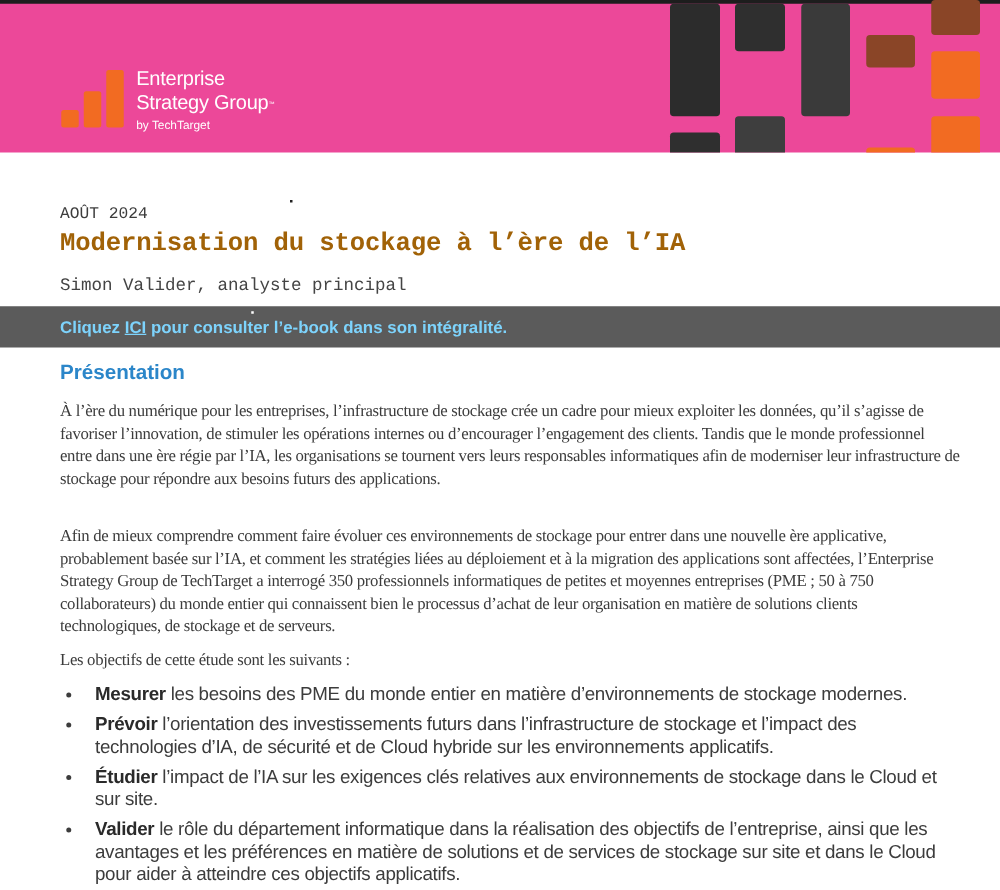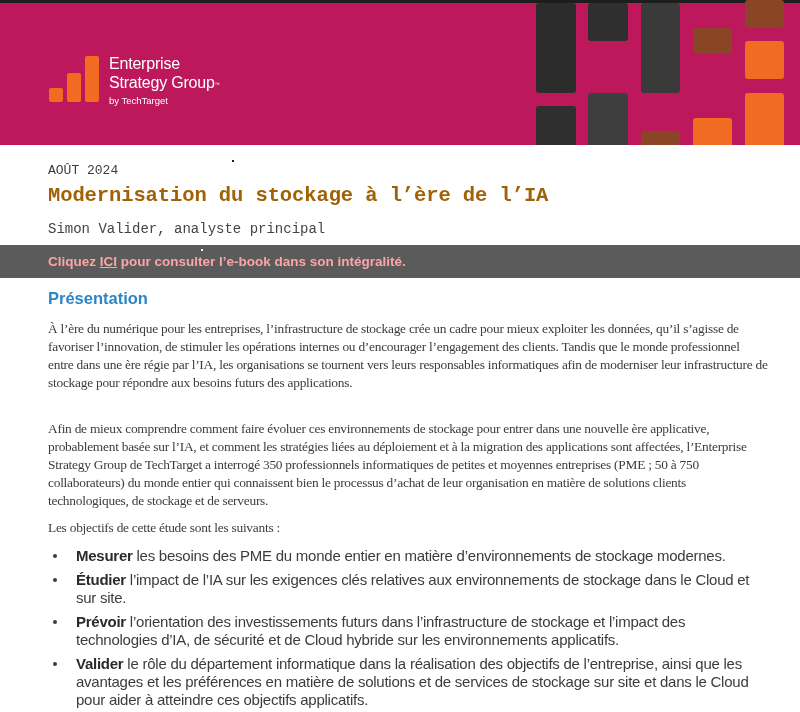--- a/index.html
+++ b/index.html
@@ -1,21 +1,21 @@
 <!DOCTYPE html>
 <html><head>
   <meta charset="utf-8">
   <style>
     * { margin: 0; padding: 0; box-sizing: border-box; }
     html, body { width: 800px; height: 712px; overflow: hidden; background: #ffffff; }
     body { font-family: "Liberation Sans", sans-serif; color: #3c3c3c; position: relative; }
 
     .banner {
-      position: absolute; left: 0; top: 0; width: 800px; height: 145px;
-      background: #be185d; overflow: hidden;
+      position: absolute; left: 0; top: 0; width: 800px; height: 122px;
+      background: #ec4899; overflow: hidden;
     }
     .banner .topline { position: absolute; left: 0; top: 0; width: 800px; height: 3px; background: #1d1d1d; }
     .deco { position: absolute; border-radius: 3px; }
 
     .logo { position: absolute; left: 49px; top: 56px; width: 200px; height: 50px; }
     .logo .bar { position: absolute; background: #f26b22; border-radius: 2px; }
     .logo-text { position: absolute; left: 109px; top: 54px; color: #ffffff; }
     .logo-line1, .logo-line2 { display: block; font-size: 16px; line-height: 19px; letter-spacing: -0.2px; }
     .logo-tm { font-size: 5px; vertical-align: top; position: relative; top: 2px; }
     .logo-by { display: block; font-size: 9.5px; line-height: 12px; margin-top: 3px; }
@@ -30,21 +30,21 @@
     .meta { position: absolute; left: 48px; font-family: Liberation Mono, monospace; }
     .date { top: 163px; font-size: 13px; color: #3c3c3c; }
     .dot1 { position: absolute; left: 232px; top: 160px; width: 2px; height: 2px; background: #222; }
     .title { top: 184px; font-size: 20.5px; font-weight: bold; color: #a16207; letter-spacing: -0.1px; }
     .author { top: 221px; font-size: 14px; color: #444; }
 
     .cta-bar {
       position: absolute; left: 0; top: 245px; width: 800px; height: 33px;
       background: #5b5b5b; display: flex; align-items: center; padding-left: 48px;
     }
-    .cta-bar span { color: #fca5a5; font-weight: bold; font-size: 13.5px; }
+    .cta-bar span { color: #7dd3fc; font-weight: bold; font-size: 13.5px; }
     .cta-bar .ici { text-decoration: underline; }
     .dot2 { position: absolute; left: 201px; top: 249px; width: 2px; height: 2px; background: #fff; }
 
     .section-title { position: absolute; left: 48px; top: 289px; font-size: 16.5px; font-weight: bold; color: #2b86c9; }
 
     .para {
       position: absolute; left: 48px; width: 720px;
       font-size: 13.4px; line-height: 18px; color: #3c3c3c; letter-spacing: -0.25px; font-family: Liberation Serif, serif;
     }
     .p1 { top: 320px; }
@@ -108,23 +108,23 @@
 <p class="para p2">Afin de mieux comprendre comment faire évoluer ces environnements de stockage pour entrer dans une nouvelle ère applicative, probablement basée sur l’IA, et comment les stratégies liées au déploiement et à la migration des applications sont affectées, l’Enterprise Strategy Group de TechTarget a interrogé 350 professionnels informatiques de petites et moyennes entreprises (PME ; 50 à 750 collaborateurs) du monde entier qui connaissent bien le processus d’achat de leur organisation en matière de solutions clients technologiques, de stockage et de serveurs.</p>
 <p class="para p3">Les objectifs de cette étude sont les suivants :</p>
 
 <ul class="bullets">
   <li>
     <span class="bdot"></span>
     <b>Mesurer</b><span> les besoins des PME du monde entier en matière d’environnements de stockage modernes.</span>
   </li>
   <li>
     <span class="bdot"></span>
-    <b>Étudier</b><span> l’impact de l’IA sur les exigences clés relatives aux environnements de stockage dans le Cloud et sur site.</span>
+    <b>Prévoir</b><span> l’orientation des investissements futurs dans l’infrastructure de stockage et l’impact des technologies d’IA, de sécurité et de Cloud hybride sur les environnements applicatifs.</span>
   </li>
   <li>
     <span class="bdot"></span>
-    <b>Prévoir</b><span> l’orientation des investissements futurs dans l’infrastructure de stockage et l’impact des technologies d’IA, de sécurité et de Cloud hybride sur les environnements applicatifs.</span>
+    <b>Étudier</b><span> l’impact de l’IA sur les exigences clés relatives aux environnements de stockage dans le Cloud et sur site.</span>
   </li>
   <li>
     <span class="bdot"></span>
     <b>Valider</b><span> le rôle du département informatique dans la réalisation des objectifs de l’entreprise, ainsi que les avantages et les préférences en matière de solutions et de services de stockage sur site et dans le Cloud pour aider à atteindre ces objectifs applicatifs.</span>
   </li>
 </ul>
 
 </body></html>

